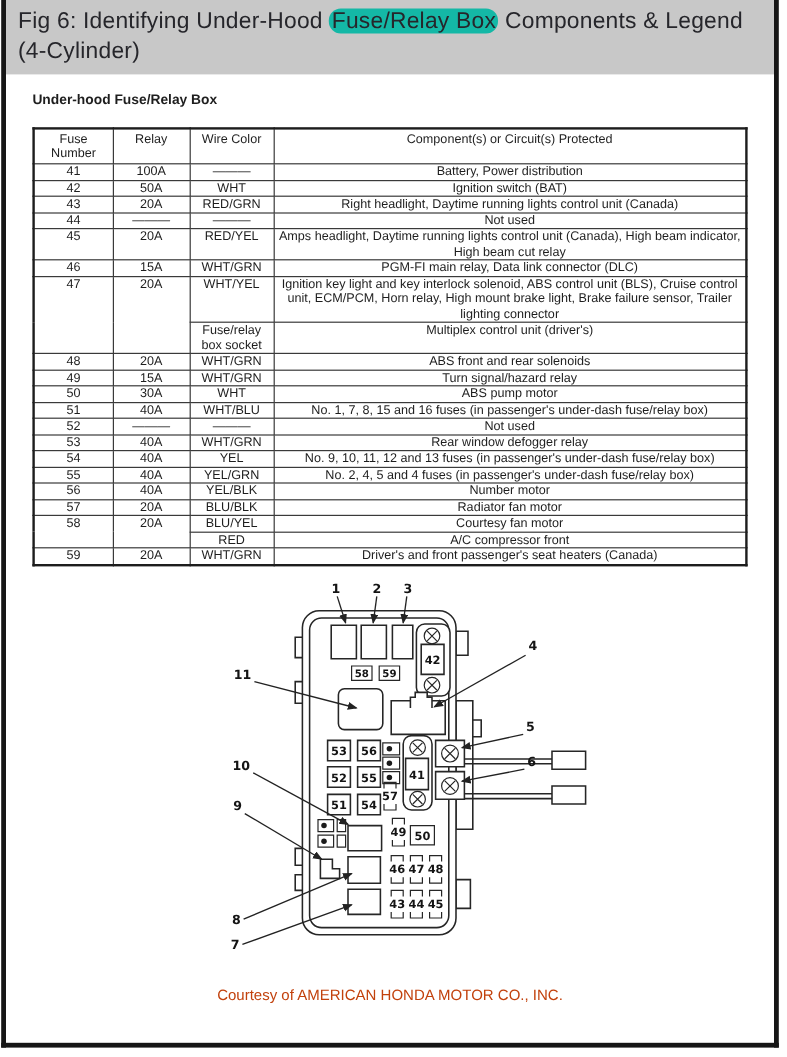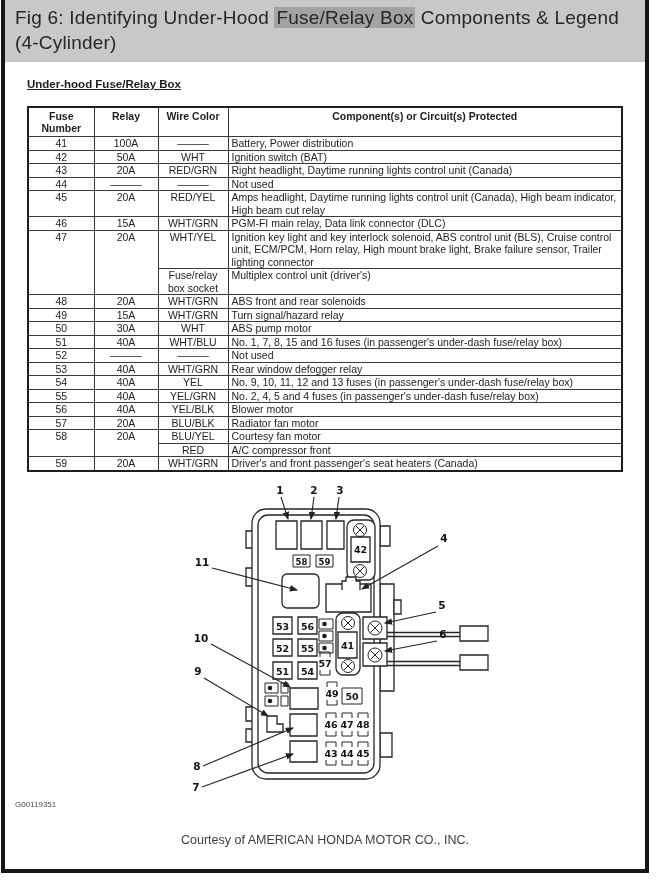--- a/index.html
+++ b/index.html
@@ -1,39 +1,39 @@
 <!DOCTYPE html>
 <html><head>
 <meta charset="utf-8">
 <style>
   html,body{margin:0;padding:0;background:#fff;}
   body{width:656px;font-family:"Liberation Sans",sans-serif;color:#1e1e1e;}
   .page{margin:0 7px 4px 1px;border:4px solid #161616;border-top:0;min-height:873px;box-sizing:border-box;background:#fff;}
   .title-band{background:#c8c8c8;color:#26262b;font-size:19px;line-height:25px;padding:5px 10px 7px 10px;letter-spacing:.2px;}
-  .title-band mark{background:#a3a3a3;color:#26262b;padding:0 2px;}
-  .caption{font-size:11.5px;font-weight:bold;margin:16px 0 16px 22px;text-decoration:underline;}
+  .title-band mark{background:#14b8a6;color:#26262b;padding:0 2px;border-radius:10px;}
+  .caption{font-size:11.5px;font-weight:bold;margin:16px 0 16px 22px;}
   table.fuse{border-collapse:collapse;table-layout:fixed;width:596px;margin:9px 0 0 22px;border:2px solid #1d1d1d;}
   table.fuse th,table.fuse td{border:1px solid #3a3a3a;font-size:10.5px;line-height:12.5px;padding:0 3px;vertical-align:top;}
-  table.fuse th{font-weight:bold;text-align:center;padding:2px 2px;line-height:12px;}
+  table.fuse th{font-weight:normal;text-align:center;padding:2px 2px;line-height:12px;}
   td.c{text-align:center;white-space:nowrap;}
   td.w{text-align:center;}
-  td.comp{text-align:left;margin-left:48px;}
+  td.comp{text-align:center;margin-left:48px;}
   .svgwrap{margin-top:4px;}
   svg{display:block;}
   svg *{vector-effect:non-scaling-stroke;}
   .ln{stroke:#262626;stroke-width:1.3;fill:none;}
   .lnw{stroke:#262626;stroke-width:1.3;fill:#fff;}
   .thin{stroke:#262626;stroke-width:1;fill:none;}
   .dot{fill:#1b1b1b;}
   .dnum{font-family:"DejaVu Sans",sans-serif;font-weight:bold;font-size:9.5px;fill:#141414;}
   .cnum{font-family:"DejaVu Sans",sans-serif;font-weight:bold;font-size:10.5px;fill:#141414;}
   .snum{font-family:"DejaVu Sans",sans-serif;font-weight:bold;font-size:8.5px;fill:#141414;}
   .arrow{stroke:#222;stroke-width:1.1;fill:none;}
   .figcode{font-size:8px;color:#4a4a4a;margin:2px 0 0 10px;}
-  .courtesy{font-size:12.5px;color:#404040;text-align:center;margin-top:24px;padding-bottom:10px;}
+  .courtesy{font-size:12.5px;color:#c2410c;text-align:center;margin-top:24px;padding-bottom:10px;}
 </style>
 </head>
 <body>
 
 <div class="page">
 
   <div class="title-band">
     <span><span>Fig 6: Identifying Under-Hood </span><mark>Fuse/Relay Box</mark><span> Components &amp; Legend (4-Cylinder)</span></span>
   </div>
 
@@ -146,21 +146,21 @@
         <tr>
           <td class="c">55</td>
           <td class="c">40A</td>
           <td class="w">YEL/GRN</td>
           <td class="comp">No. 2, 4, 5 and 4 fuses (in passenger's under-dash fuse/relay box)</td>
         </tr>
         <tr>
           <td class="c">56</td>
           <td class="c">40A</td>
           <td class="w">YEL/BLK</td>
-          <td class="comp">Blower motor</td>
+          <td class="comp">Number motor</td>
         </tr>
         <tr>
           <td class="c">57</td>
           <td class="c">20A</td>
           <td class="w">BLU/BLK</td>
           <td class="comp">Radiator fan motor</td>
         </tr>
         <tr>
           <td class="c" rowspan="2">58</td>
           <td class="c" rowspan="2">20A</td>
@@ -412,16 +412,15 @@
           <text class="cnum" x="192" y="294" text-anchor="middle">8</text>
           <line class="arrow" x1="198" y1="290" x2="288" y2="252" marker-end="url(#ah)"></line>
         </g>
     <g>
           <text class="cnum" x="191" y="315" text-anchor="middle">7</text>
           <line class="arrow" x1="197" y1="311" x2="288" y2="278" marker-end="url(#ah)"></line>
         </g>
   </svg>
   </div>
 
-  <div class="figcode">G00119351</div>
   <div class="courtesy">Courtesy of AMERICAN HONDA MOTOR CO., INC.</div>
 
 </div>
 
 </body></html>

